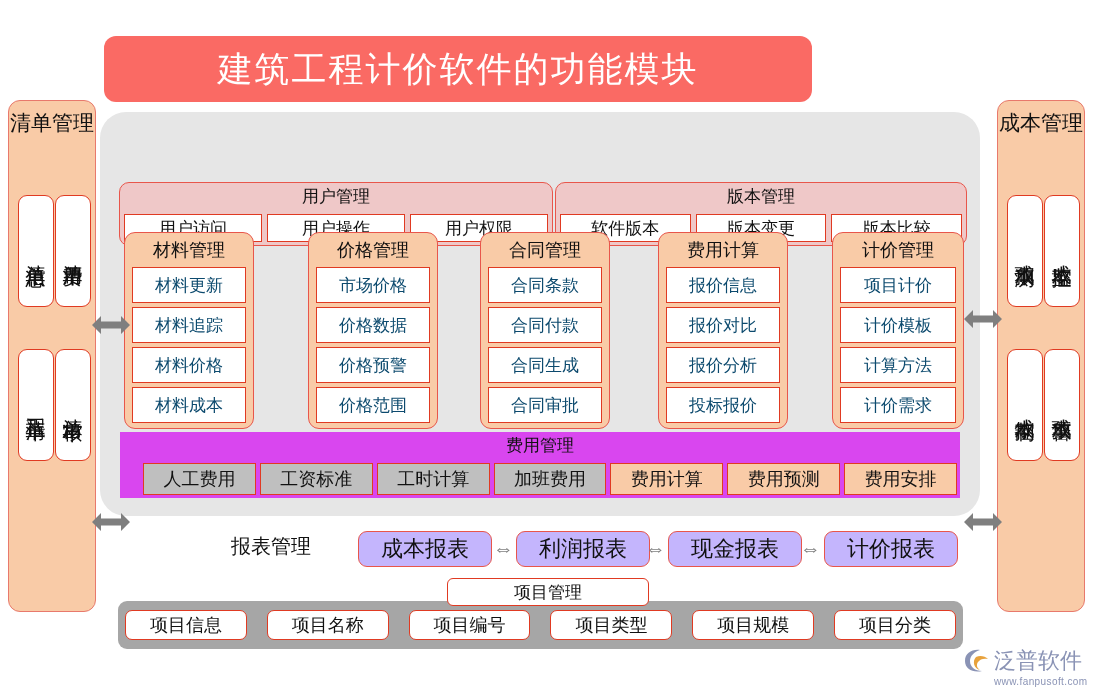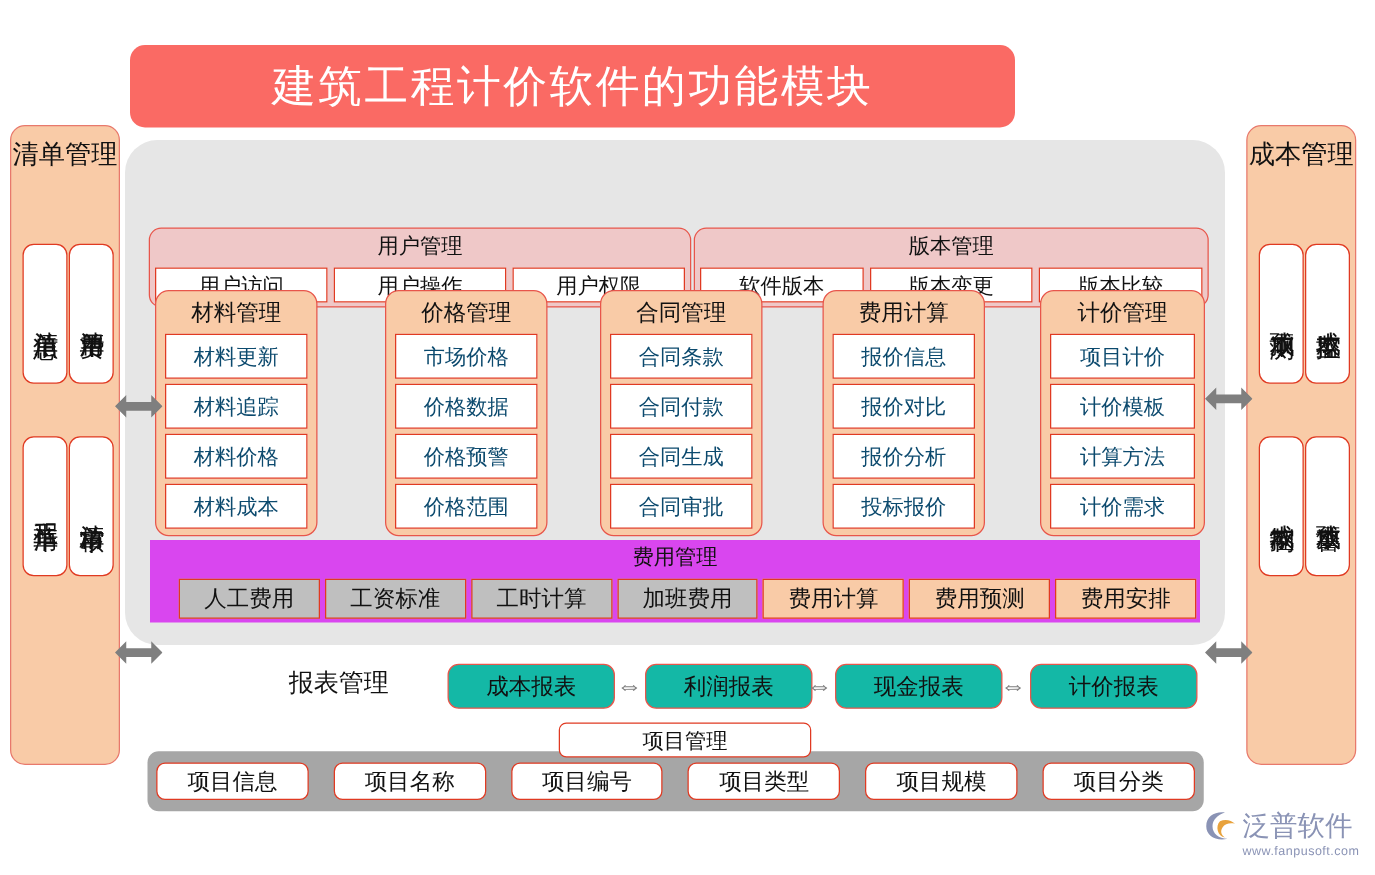--- a/index.html
+++ b/index.html
@@ -117,23 +117,23 @@
   .fee-gray{background:#BFBFBF;}
   .fee-peach{background:#F9CBA7;}
 
   
   .report-label{
     position:absolute;left:196px;top:533px;width:150px;
     font-size:20px;color:#111;text-align:center;
   }
   .rep-cell{
     position:absolute;top:531px;height:34px;width:132px;
-    background:#14b8a6;border:1.6px solid #E8564B;border-radius:9px;
-    display:flex;align-items:center;justify-content:center;
-    font-size:18px;color:#111;
+    background:#c4b5fd;border:1.6px solid #E8564B;border-radius:9px;
+    display:flex;align-items:center;justify-content:center;
+    font-size:22px;color:#111;
   }
   .rc1{left:358px;}
   .rc2{left:516px;}
   .rc3{left:668px;}
   .rc4{left:824px;}
 
   .dbl-arrow{
     position:absolute;color:#7F7F7F;font-size:21px;line-height:1;
     top:538px;
   }

